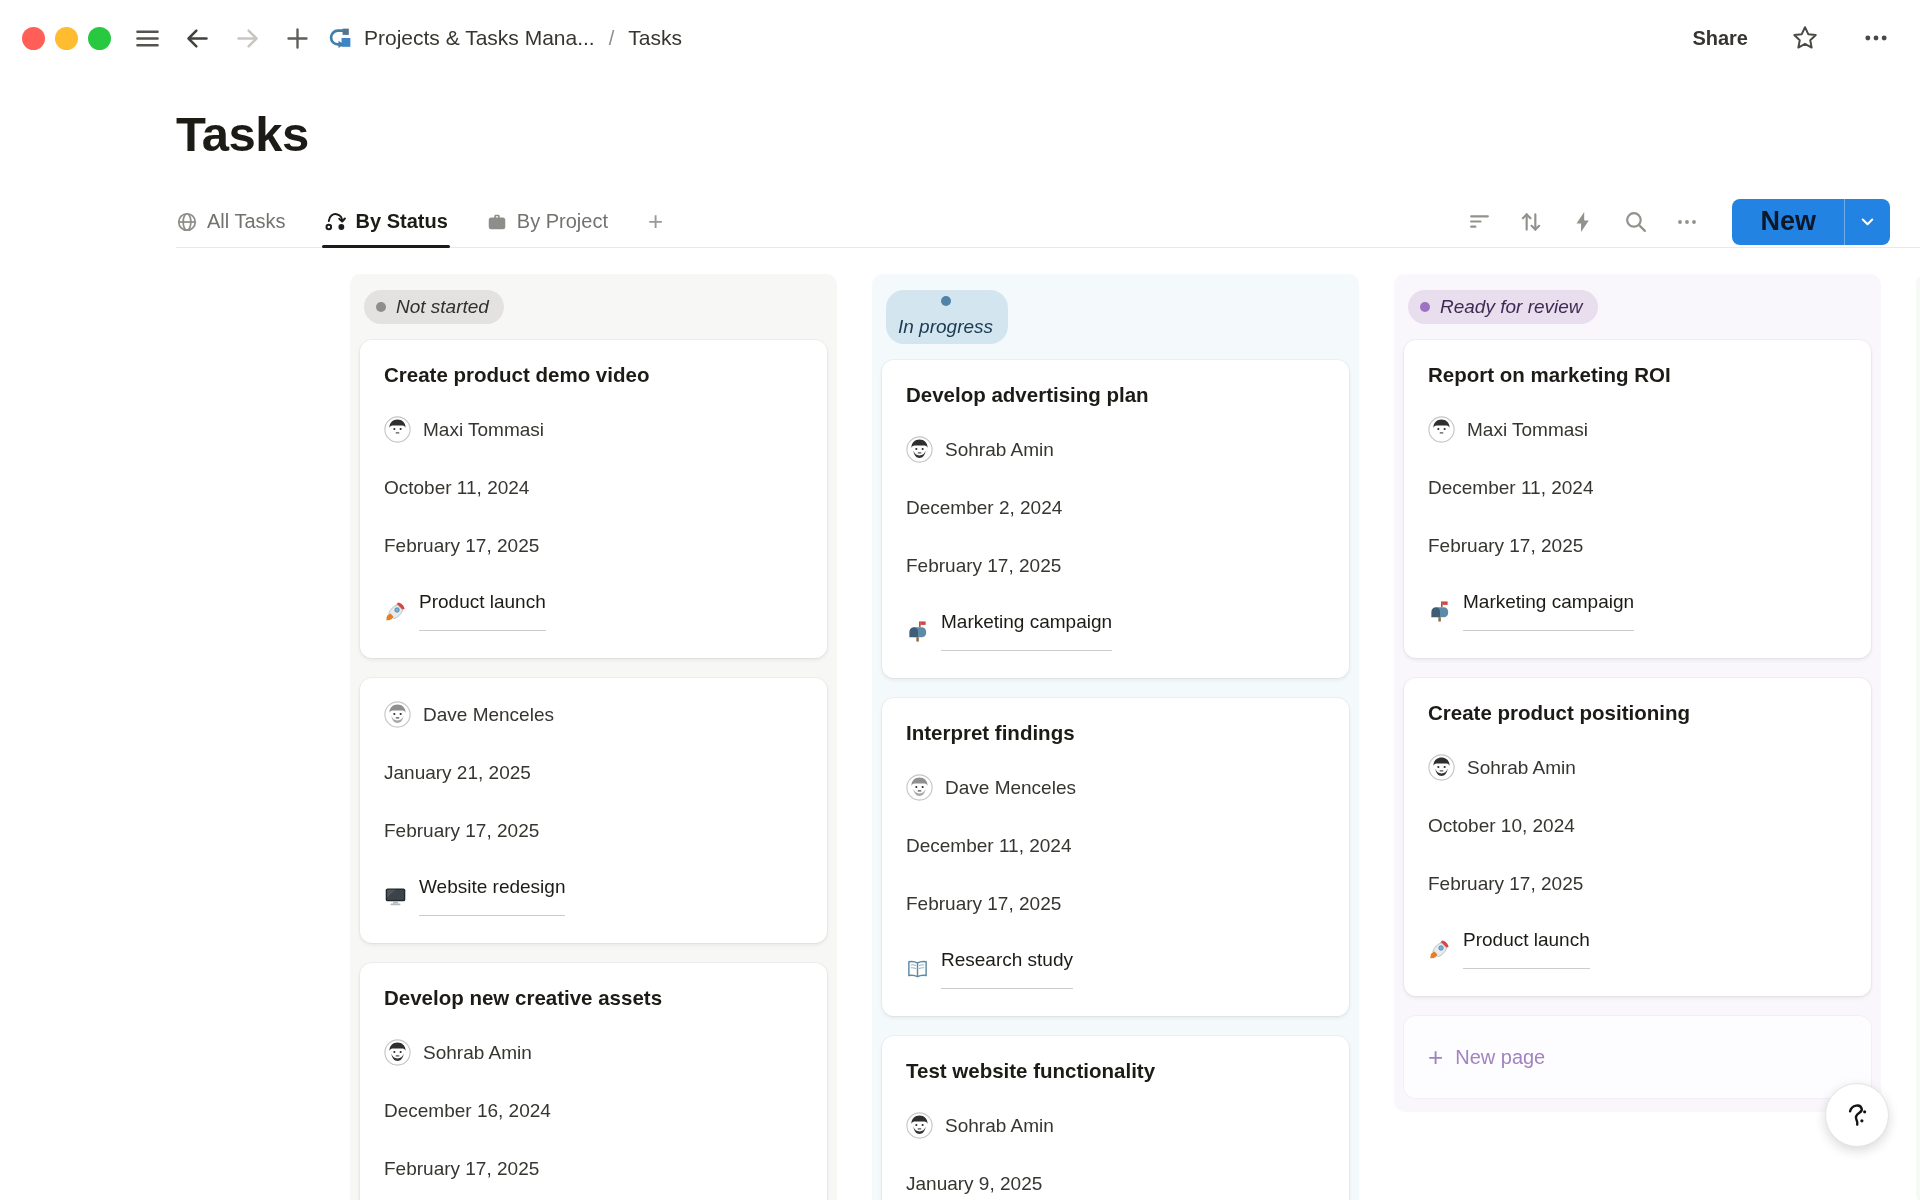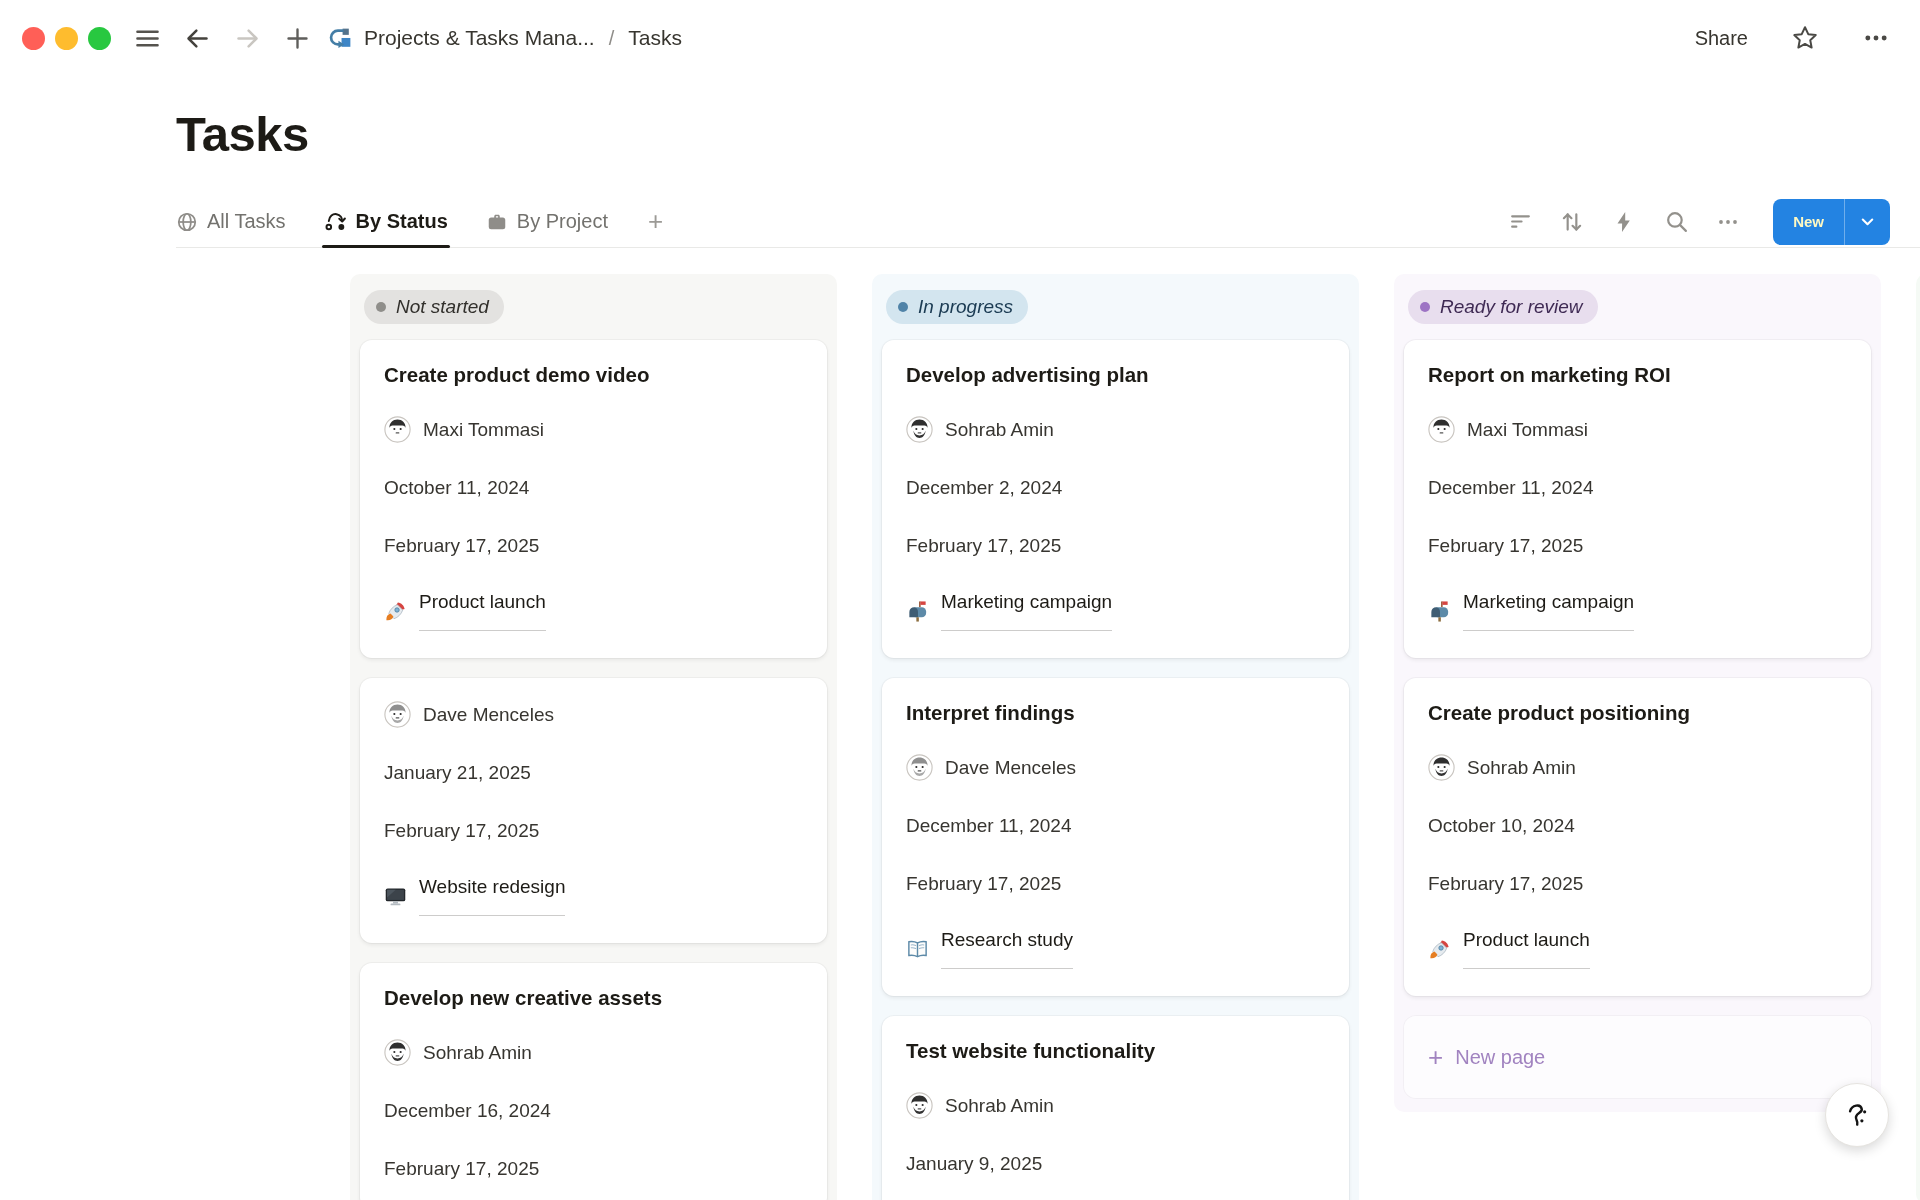--- a/index.html
+++ b/index.html
@@ -8,42 +8,42 @@
 
   
   .topbar { height:76px; display:flex; align-items:center; padding:0 30px 0 22px; }
   .traffic { display:flex; gap:10px; align-items:center; }
   .light { width:23px; height:23px; border-radius:50%; }
   .light.red{ background:#ff5f57; } .light.yellow{ background:#febc2e; } .light.green{ background:#28c840; }
   .navgroup { display:flex; align-items:center; gap:22px; margin-left:22px; }
   .navbtn { width:28px; height:28px; display:flex; align-items:center; justify-content:center; }
   .crumb { display:flex; align-items:center; gap:10px; margin-left:16px; font-size:21px; color:#37352f; }
   .crumb .sep { color:#8f8d89; padding:0 4px; font-size:20px; }
-  .topright { margin-left:auto; display:flex; align-items:center; gap:43px; }
+  .topright { margin-left:auto; display:flex; align-items:center; gap:43px;font-weight:bold; }
   .share { font-size:20px; color:#37352f; }
 
   
   .main { padding:0 0 0 176px; }
   .page-title { font-size:49px; font-weight:700; color:#1d1b16; letter-spacing:-0.5px; margin-top:30px; }
 
   .tabsrow { display:flex; align-items:center; margin-top:34px; height:52px;
              border-bottom:1px solid #e9e9e7; padding-right:30px; }
   .tabs { display:flex; align-items:center; gap:38px; height:100%; }
   .tab { display:flex; align-items:center; gap:9px; font-size:20px; font-weight:500;
          color:#73726e; height:100%; position:relative; }
   .tab.active { color:#1d1b16; font-weight:700; }
   .tab.active::after { content:""; position:absolute; left:-2px; right:-2px; bottom:-1px;
                        height:3px; background:#1d1b16; border-radius:2px; }
   .tab-add { font-size:26px; color:#9c9a96; margin-left:2px; }
 
   .viewtools { margin-left:auto; display:flex; align-items:center; gap:26px; }
   .toolicon { width:26px; height:26px; display:flex; align-items:center; justify-content:center; }
   .new-btn { display:flex; align-items:stretch; border-radius:8px; overflow:hidden; margin-left:6px;
              height:46px; }
-  .new-main { display:flex; align-items:center; padding:0 20px; color:#fef9c3; font-size:15px; font-weight:700; }
+  .new-main { display:flex; align-items:center; padding:0 28px; color:#0f172a; font-size:27px; font-weight:700; }
   .new-split { width:1px; background:rgba(255,255,255,0.35); }
   .new-chev { display:flex; align-items:center; padding:0 13px; }
 
   
   .board { display:flex; gap:35px; padding-left:174px; margin-top:26px; align-items:flex-start; }
   .column { width:487px; flex:0 0 487px; border-radius:10px; padding:14px 10px 14px 10px; }
   .col-tall { min-height:930px; }
   .col-header { padding:2px 0 16px 4px; }
   .badge { display:inline-flex; align-items:center; gap:10px; border-radius:18px;
            padding:6px 15px 6px 12px; font-size:19px; font-weight:500;font-style:italic; }
@@ -292,21 +292,21 @@
                 <path d="M10.8 15h2.4" stroke="#555" stroke-width=".9" stroke-linecap="round"></path>
               </svg>
             </span>
             <span>Sohrab Amin</span>
           </div>
           <div class="prop">December 16, 2024</div>
           <div class="prop">February 17, 2025</div>
         </div>
       </div>
       <div class="column col-tall" style="background: rgb(244, 249, 252);">
-        <div class="col-header"><span class="badge" style="background:#d3e5ef;color:#1a3a52;">
+        <div class="col-header"><span class="badge" style="background:#d3e5ef;color:#1a3a52;flex-direction:column;">
             <span class="dot" style="background:#5083a8;"></span>
             <span>In progress</span>
           </span></div>
         <div class="card">
           <div class="card-title">Develop advertising plan</div>
           <div class="prop">
             <span class="avatar">
               <svg width="27" height="27" viewBox="0 0 24 24">
                 <circle cx="12" cy="12" r="11.2" fill="#ffffff" stroke="#c9c5c0" stroke-width="1"></circle>
                 <path d="M4.8 10.6C4.8 6 7.9 3.2 12 3.2s7.2 2.8 7.2 7.4c-.3-1.3-1.4-2.2-2.8-2.2H7.6c-1.4 0-2.5.9-2.8 2.2z" fill="#2f2f2f"></path>

